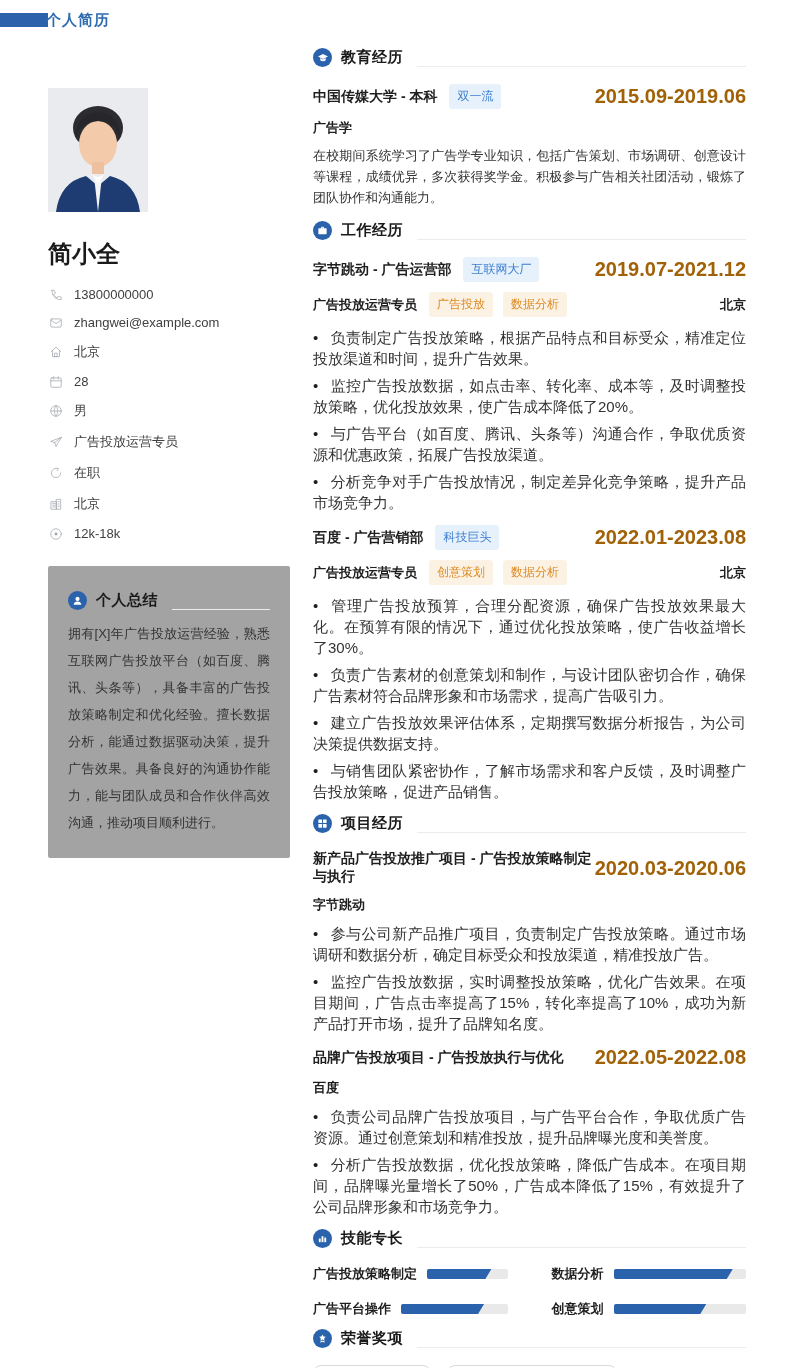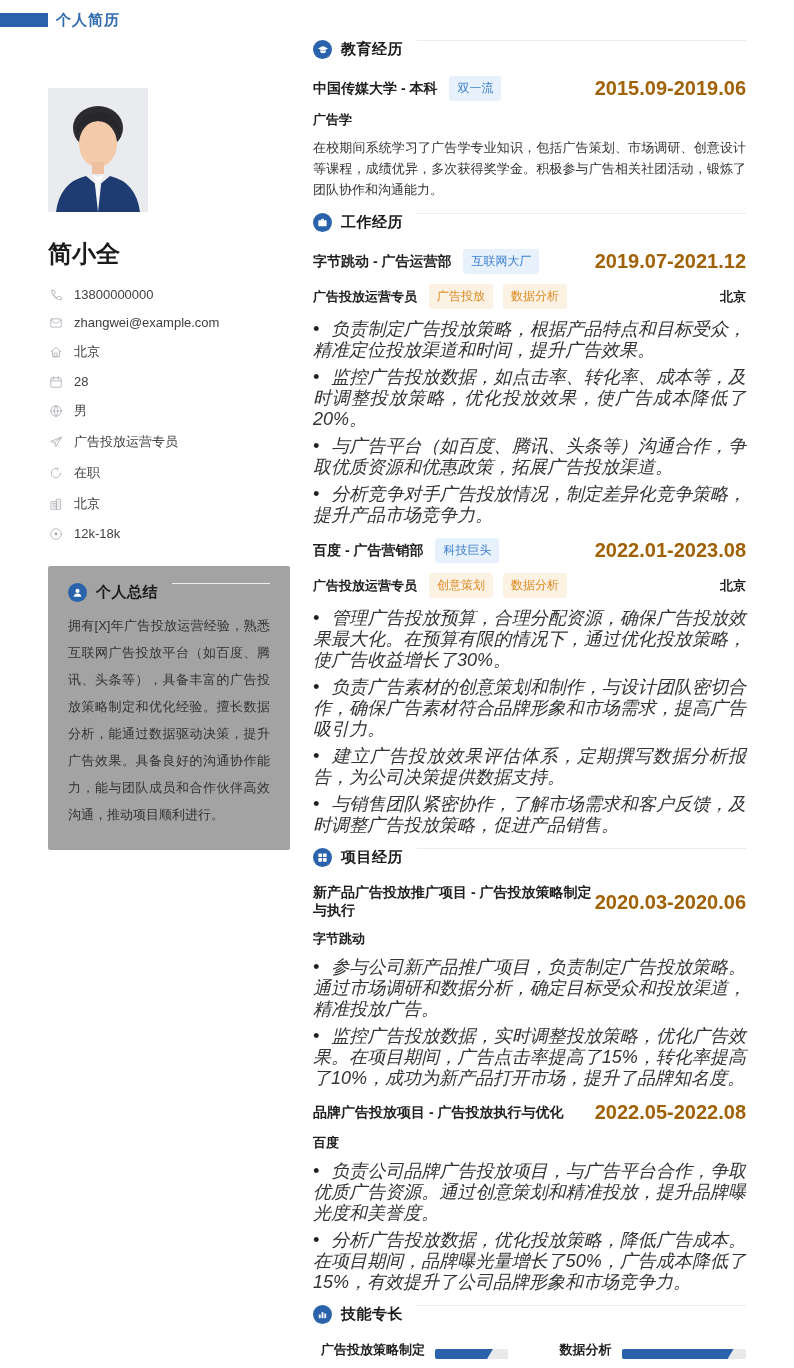--- a/index.html
+++ b/index.html
@@ -14,38 +14,38 @@
   :root{
     --primary:#2a63ab;
     --tag-blue-text:#3d7fd0;
     --tag-blue-bg:#e7f1fb;
     --tag-orange-text:#dd8a22;
     --tag-orange-bg:#fcf2e4;
     --line:#ececec;
     --body-text:#333333;
   }
   .top-bar{ position:absolute; left:0; top:13px; width:48px; height:14px; background:var(--primary); }
-  .page-title{ position:absolute; left:56px; top:11px; font-size:15px; font-weight:bold; color:#2e6bb0; letter-spacing:1px; }
+  .page-title{ position:absolute; left:46px; top:11px; font-size:15px; font-weight:bold; color:#2e6bb0; letter-spacing:1px; }
 
   .layout{ display:flex; padding:0 48px; }
   .sidebar{ width:242px; flex-shrink:0; padding-top:88px; }
   .main{ flex:1; margin-left:23px; padding-top:40px; min-width:0; }
 
   .photo{ width:100px; height:124px; display:block; }
 
   .name{ font-size:24px; font-weight:bold; color:#1a1a1a; margin-top:26px; margin-bottom:17px; }
 
   .contact-row{ display:flex; align-items:center; margin-bottom:13px; font-size:13px; color:#404040; }
   .contact-row .cicon{ width:15px; height:15px; margin-right:11px; flex-shrink:0; display:flex; align-items:center; justify-content:center; }
   .cicon svg{ stroke:#a3a8ae; fill:none; stroke-width:1.3; stroke-linecap:round; stroke-linejoin:round; }
 
   .summary-panel{ background:#a3a3a3; margin-top:25px; padding:17px 20px 22px 20px; border-radius:2px; }
   .summary-text{ font-size:13px; line-height:27px; color:var(--body-text); margin-top:10px; text-align:justify; }
 
-  .sec-head{ display:flex; align-items:flex-start; }
+  .sec-head{ display:flex; align-items:flex-end;margin-top:8px; }
   .sec-icon{ width:19px; height:19px; border-radius:50%; background:var(--primary); display:flex; align-items:center; justify-content:center; margin-right:9px; flex-shrink:0; }
   .sec-icon svg{ fill:#ffffff; }
   .sec-title{ font-size:15px; font-weight:bold; color:#1a1a1a; letter-spacing:0.5px; }
   .sec-line{ flex:1; height:1px; background:var(--line); margin-left:14px; }
   .summary-panel .sec-line{ background:#ededee; }
 
   .section{ margin-bottom:11px; }
   .section .sec-head{ margin-bottom:17px; }
 
   .entry-row{ display:flex; align-items:center; margin-bottom:10px; }
@@ -53,26 +53,26 @@
   .entry-date{ font-size:20px; font-weight:bold; color:#a16207; margin-left:auto; white-space:nowrap; }
   .entry-loc{ font-size:13px; font-weight:bold; color:#1f1f1f; margin-left:auto; white-space:nowrap; }
   .sub-title{ font-size:13px; font-weight:bold; color:#1f1f1f; margin-bottom:9px; }
 
   .tag{ font-size:12px; padding:4px 8px; border-radius:3px; margin-left:12px; white-space:nowrap; }
   .tag.blue{ color:var(--tag-blue-text); background:var(--tag-blue-bg); }
   .tag.orange{ color:var(--tag-orange-text); background:var(--tag-orange-bg); }
   .tag + .tag{ margin-left:10px; }
 
   .para{ font-size:13px; line-height:21px; color:var(--body-text); text-align:justify;font-family:Liberation Mono, monospace; }
-  .bullet{ font-size:18px; line-height:21px; color:var(--body-text); margin-bottom:6px; text-align:justify;font-style:italic; }
+  .bullet{ font-size:15px; line-height:21px; color:var(--body-text); margin-bottom:6px; text-align:justify; }
   .bullet::before{ content:"•"; margin-right:12px; color:#1f1f1f; }
   .entry{ margin-bottom:12px; }
 
   .skills-grid{ display:grid; grid-template-columns:1fr 1fr; column-gap:44px; row-gap:17px; margin-top:2px; }
-  .skill{ display:flex; align-items:flex-end;margin-left:8px; }
+  .skill{ display:flex; align-items:center; }
   .skill-label{ font-size:13px; font-weight:bold; color:#1f1f1f; margin-right:10px; white-space:nowrap; }
   .skill-track{ flex:1; height:10px; background:#e9e9e9; border-radius:2px; }
   .skill-fill{ height:100%; background:var(--primary); clip-path:polygon(0 0,100% 0,calc(100% - 6px) 100%,0 100%); border-radius:2px 0 0 2px; }
 
   .pills{ display:flex; gap:16px; margin-top:2px; }
   .pill{ display:flex; align-items:center; border:1px solid #d9d9d9; border-radius:8px; padding:8px 17px; font-size:13px; color:#1f1f1f; background:#fff; }
   .pill-arrow{ font-size:9px; margin-right:10px; color:#1f1f1f; }
 </style>
 </head>
 <body>

